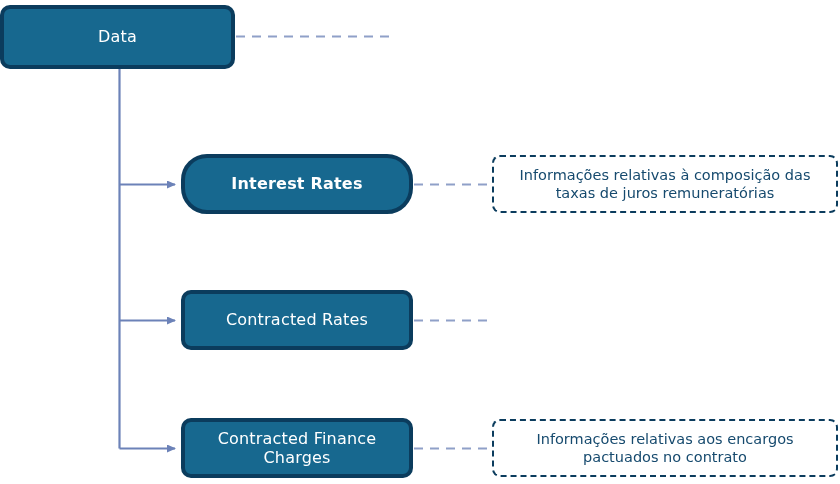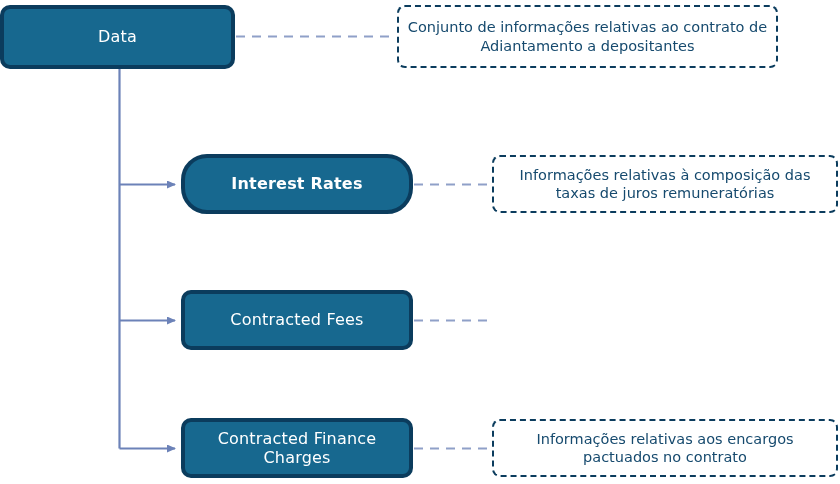--- a/index.html
+++ b/index.html
@@ -127,33 +127,30 @@
     <line x1="236" y1="36.5" x2="396" y2="36.5" stroke="#8fa0c8" stroke-width="2.2" stroke-dasharray="9 7"></line>
     <line x1="414" y1="184.5" x2="491" y2="184.5" stroke="#8fa0c8" stroke-width="2.2" stroke-dasharray="9 7"></line>
     <line x1="414" y1="320.5" x2="491" y2="320.5" stroke="#8fa0c8" stroke-width="2.2" stroke-dasharray="9 7"></line>
     <line x1="414" y1="448.5" x2="491" y2="448.5" stroke="#8fa0c8" stroke-width="2.2" stroke-dasharray="9 7"></line>
   </svg>
 
   <div class="node root">
     <span class="label">Data</span>
   </div>
 
-  <div class="note root-note">
-    <span class="note-text">Conjunto de informações relativas ao contrato de Adiantamento a depositantes</span>
-  </div>
 
   <div class="node child n1">
     <span class="label bold">Interest Rates</span>
   </div>
   <div class="note n1-note">
     <span class="note-text">Informações relativas à composição das taxas de juros remuneratórias</span>
   </div>
 
   <div class="node child n2">
-    <span class="label">Contracted Fees</span>
+    <span class="label">Contracted Rates</span>
   </div>
 
   <div class="node child n3">
     <span class="label">Contracted Finance Charges</span>
   </div>
   <div class="note n3-note">
     <span class="note-text">Informações relativas aos encargos pactuados no contrato</span>
   </div>
 
 </div>

